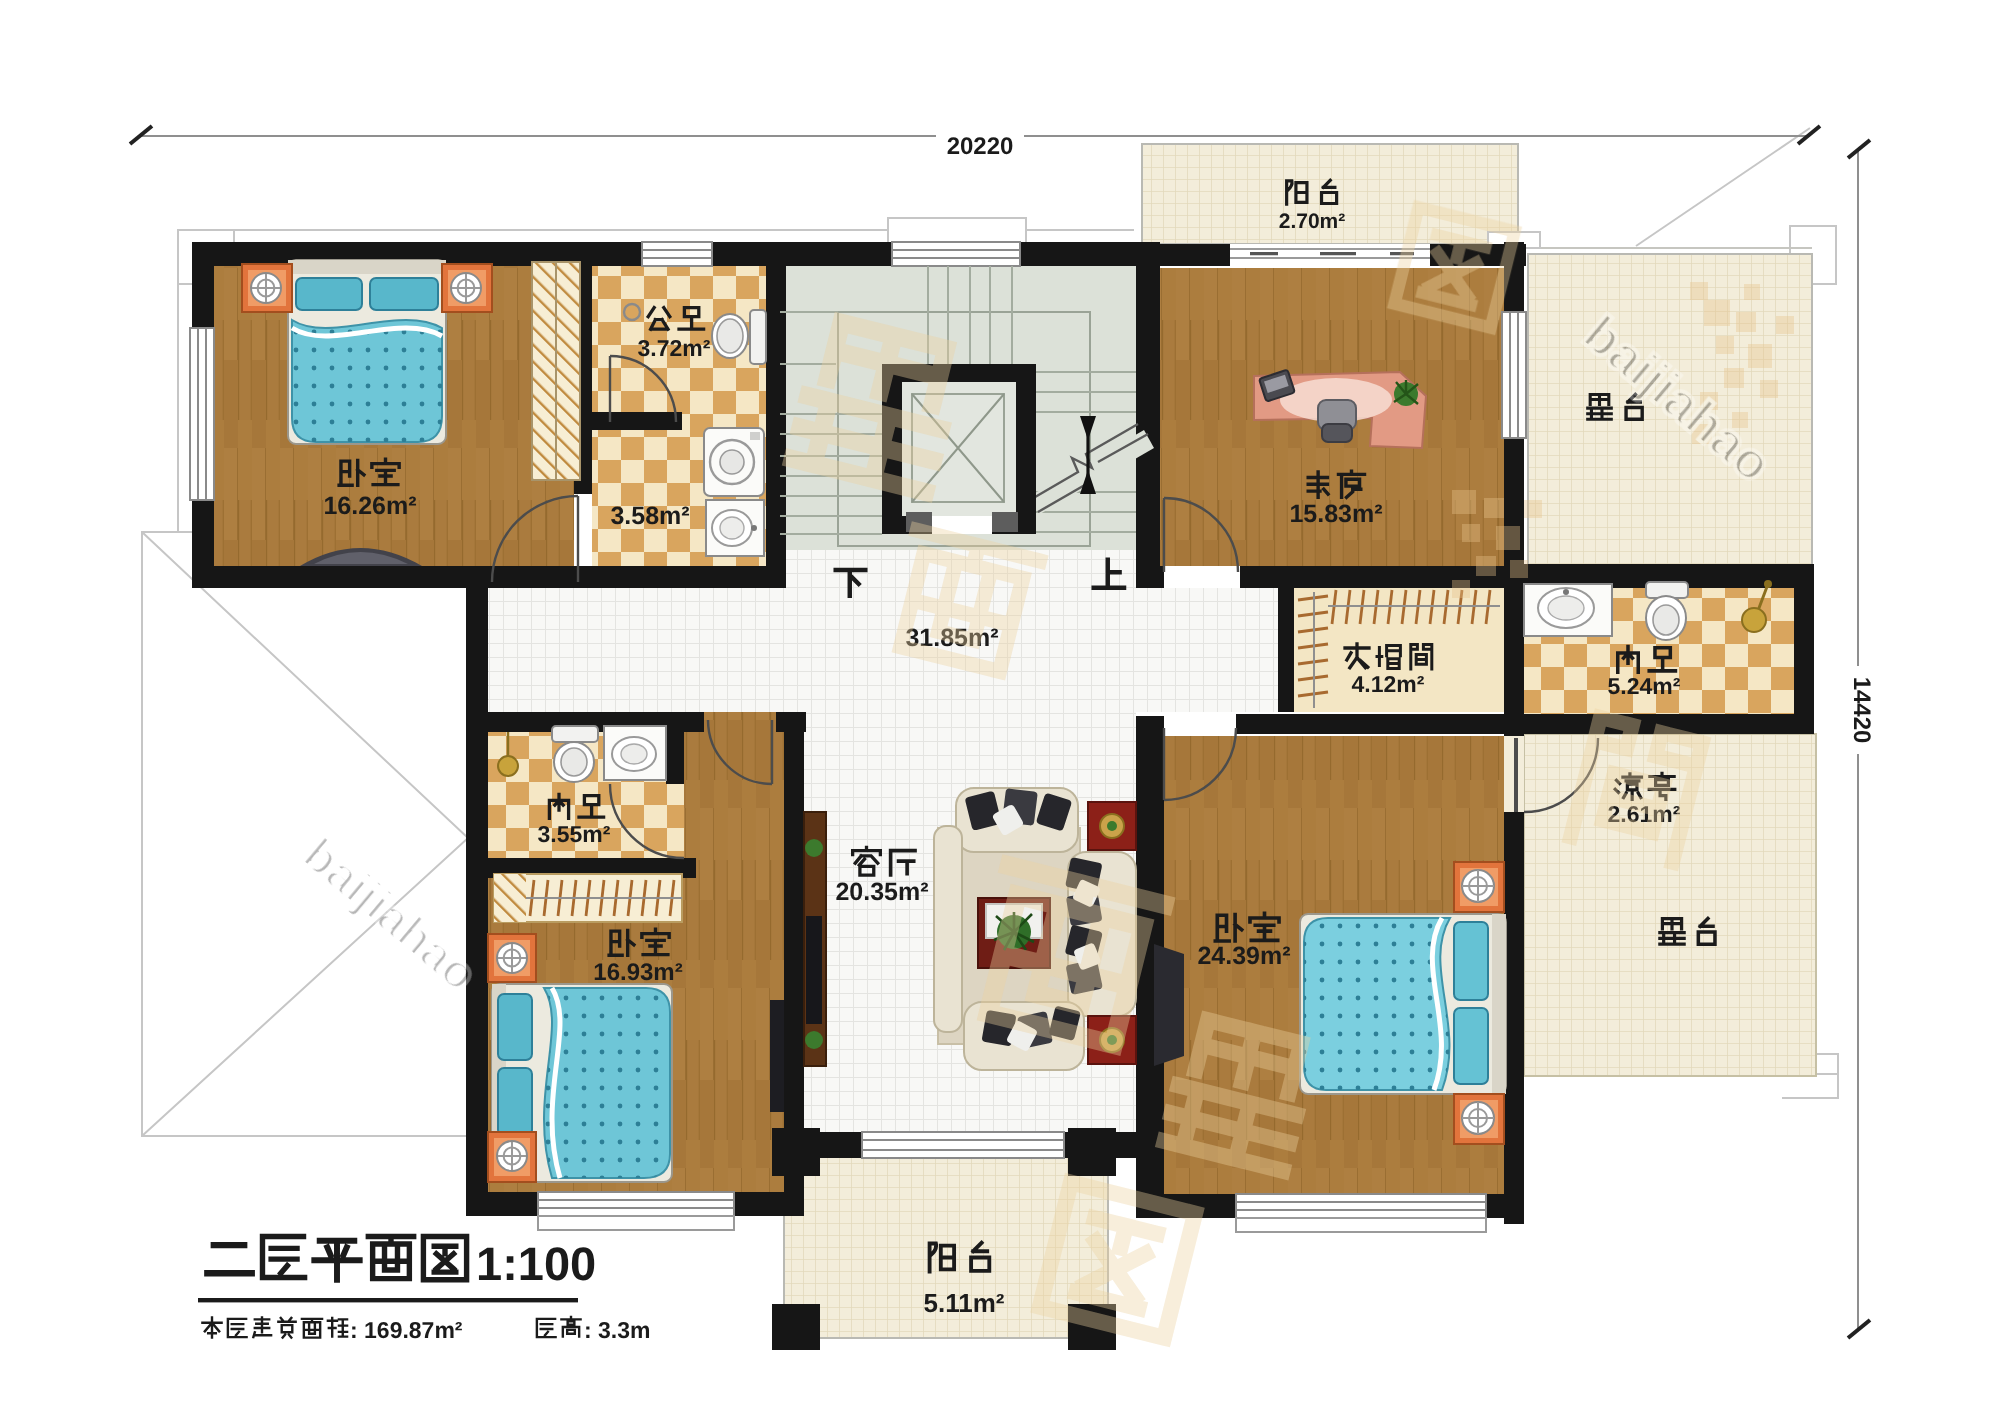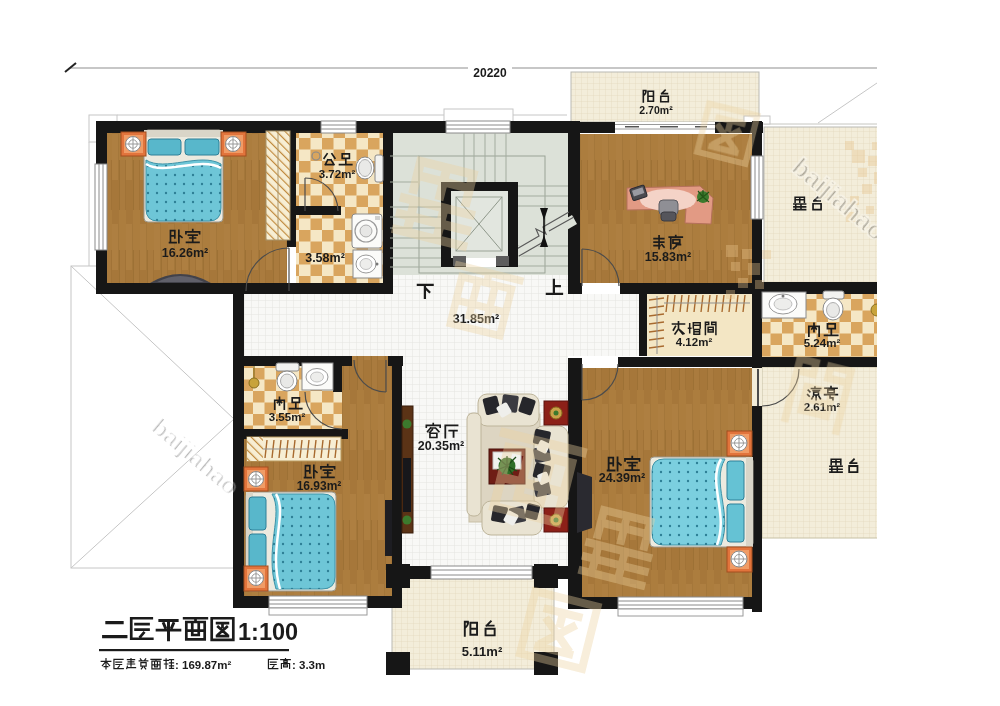--- a/index.html
+++ b/index.html
@@ -1,16 +1,16 @@
 <!DOCTYPE html>
 <html><head>
 <meta charset="utf-8">
 <style>
 html,body{margin:0;padding:0;background:#ffffff}
-#page{position:relative;width:877px;height:706px;overflow:hidden;background:#e5e5e5;font-family:"Liberation Sans",sans-serif}
+#page{position:relative;width:1000px;height:706px;overflow:hidden;background:#e5e5e5;font-family:"Liberation Sans",sans-serif}
 text{font-family:"Liberation Sans",sans-serif;fill:#1b1b1b}
 #page{color:#1b1b1b}
 </style>
 </head>
 <body>
 <div id="page">
 <svg width="1000" height="706" viewBox="0 0 1000 706">
 <defs>
 <pattern id="wood" width="14" height="90" patternUnits="userSpaceOnUse">
 <rect width="14" height="90" fill="#aa7b3e"></rect>

